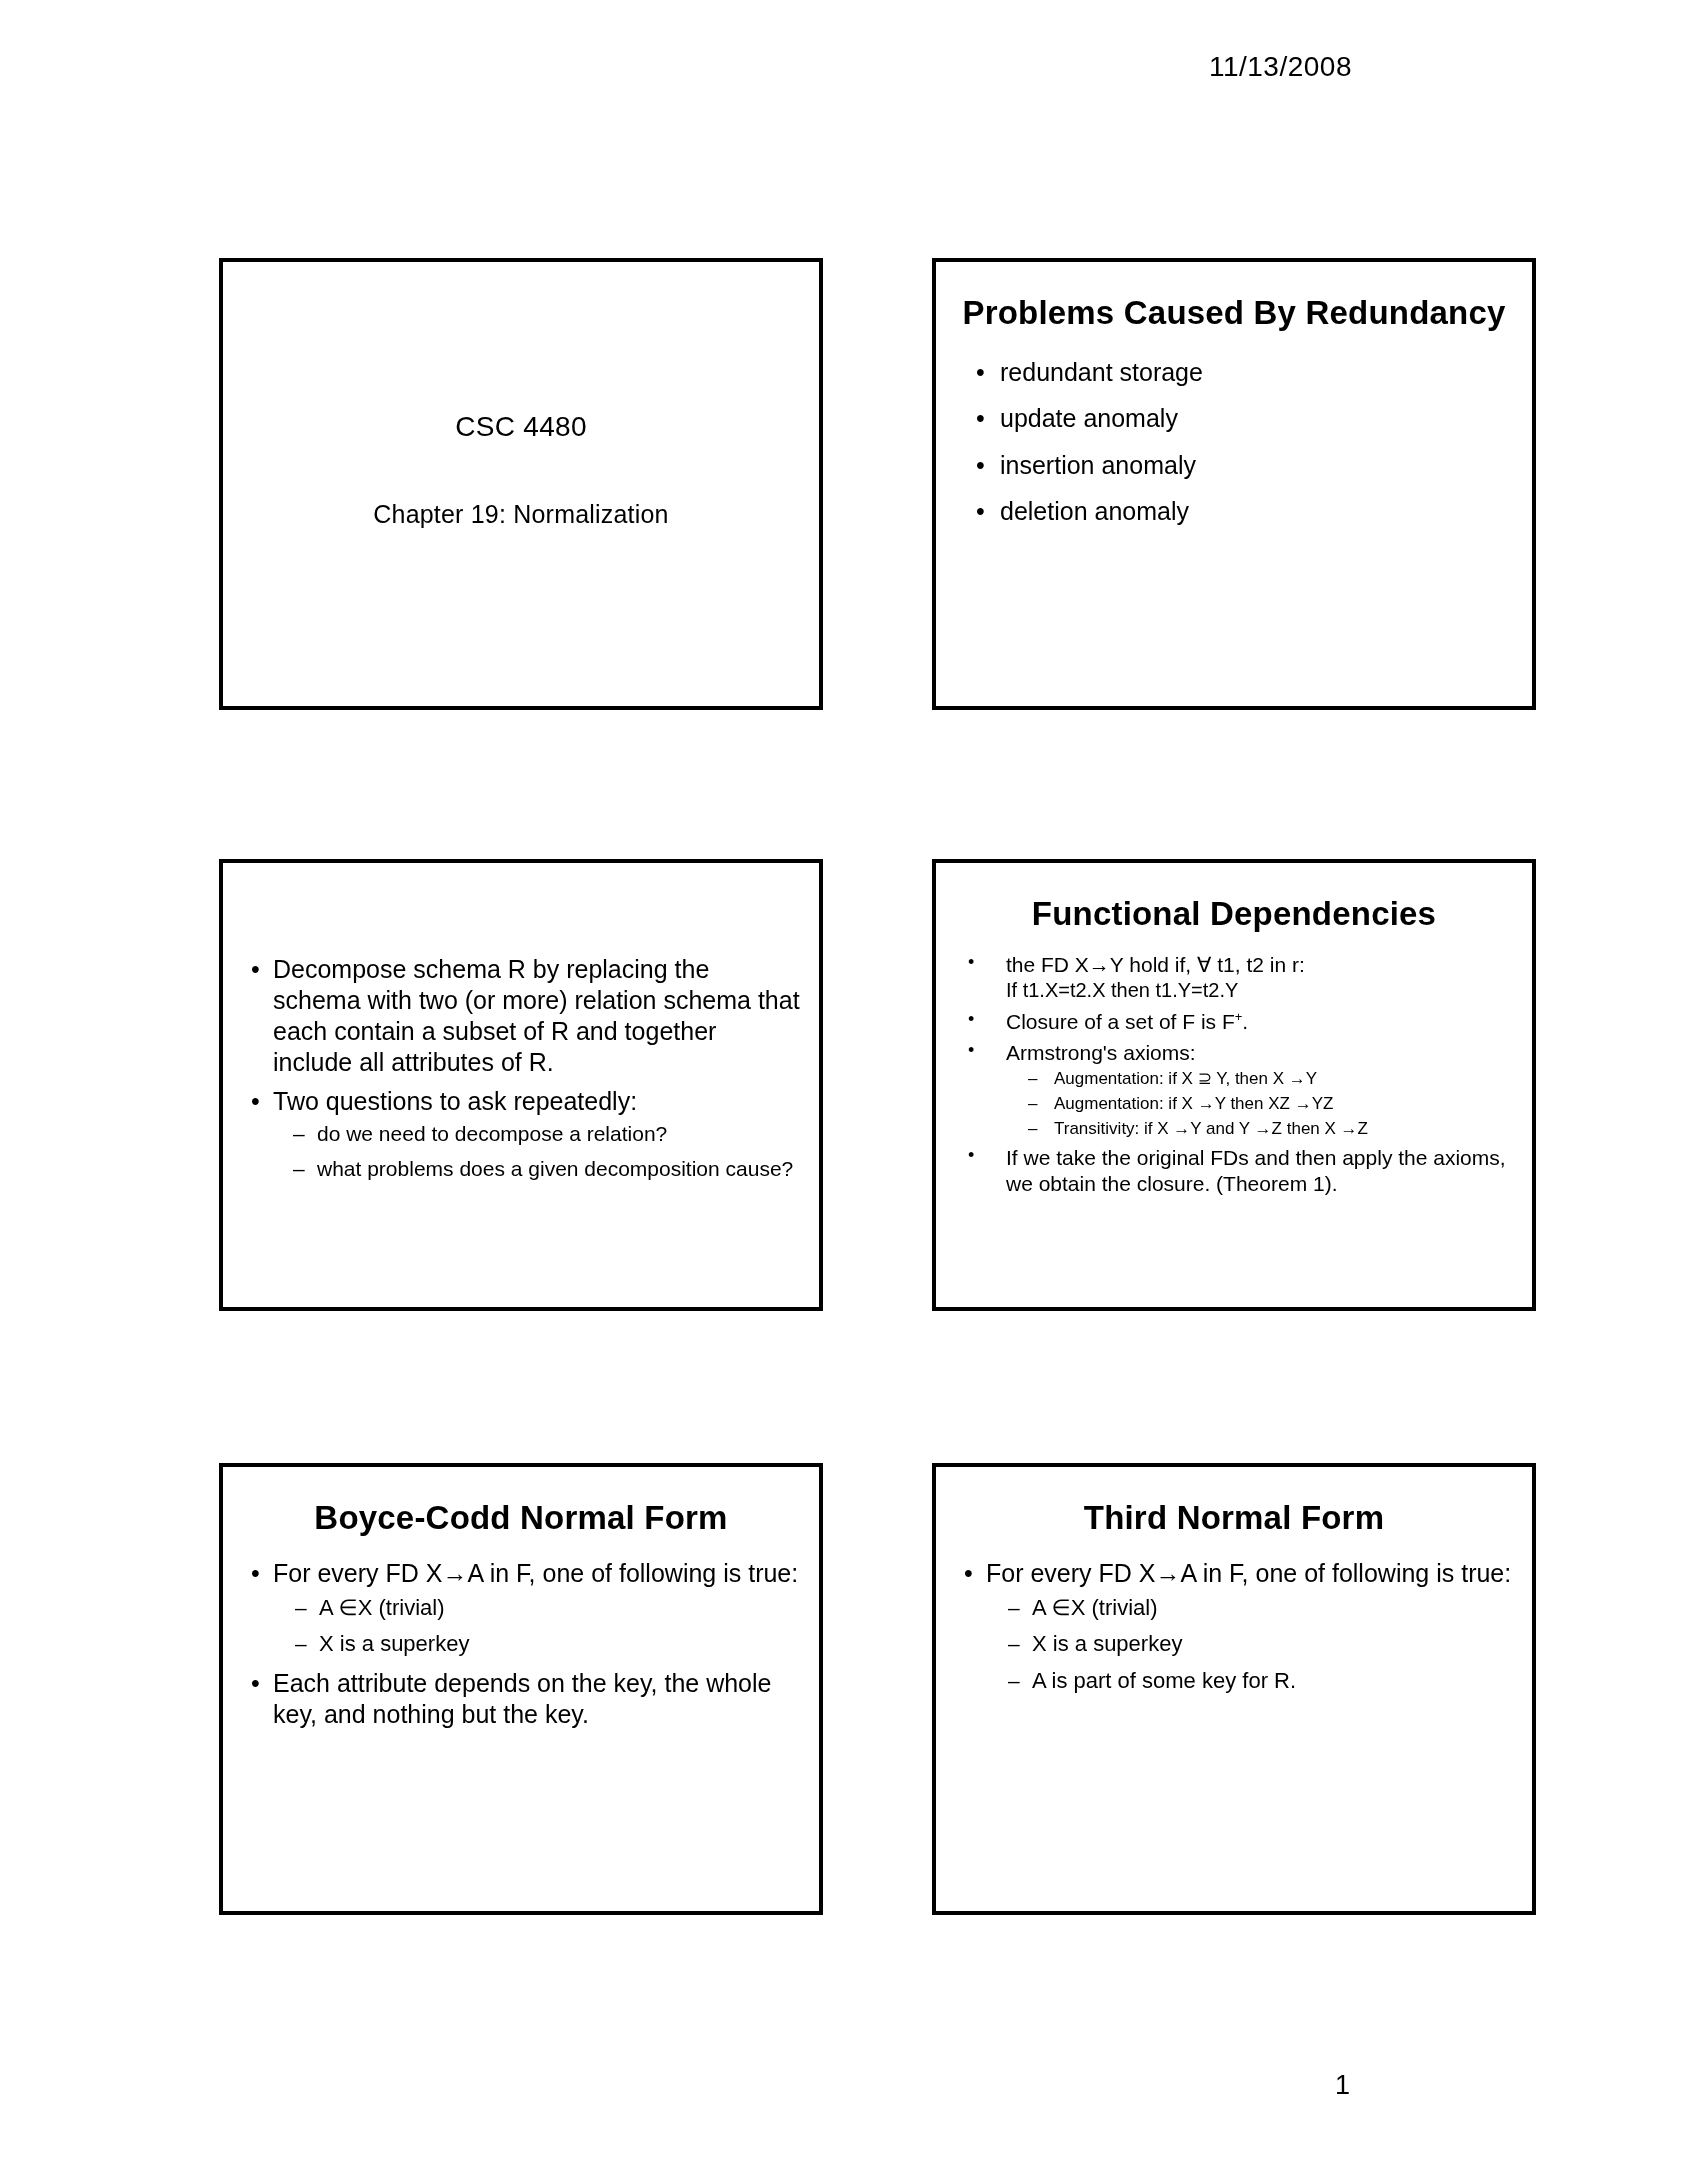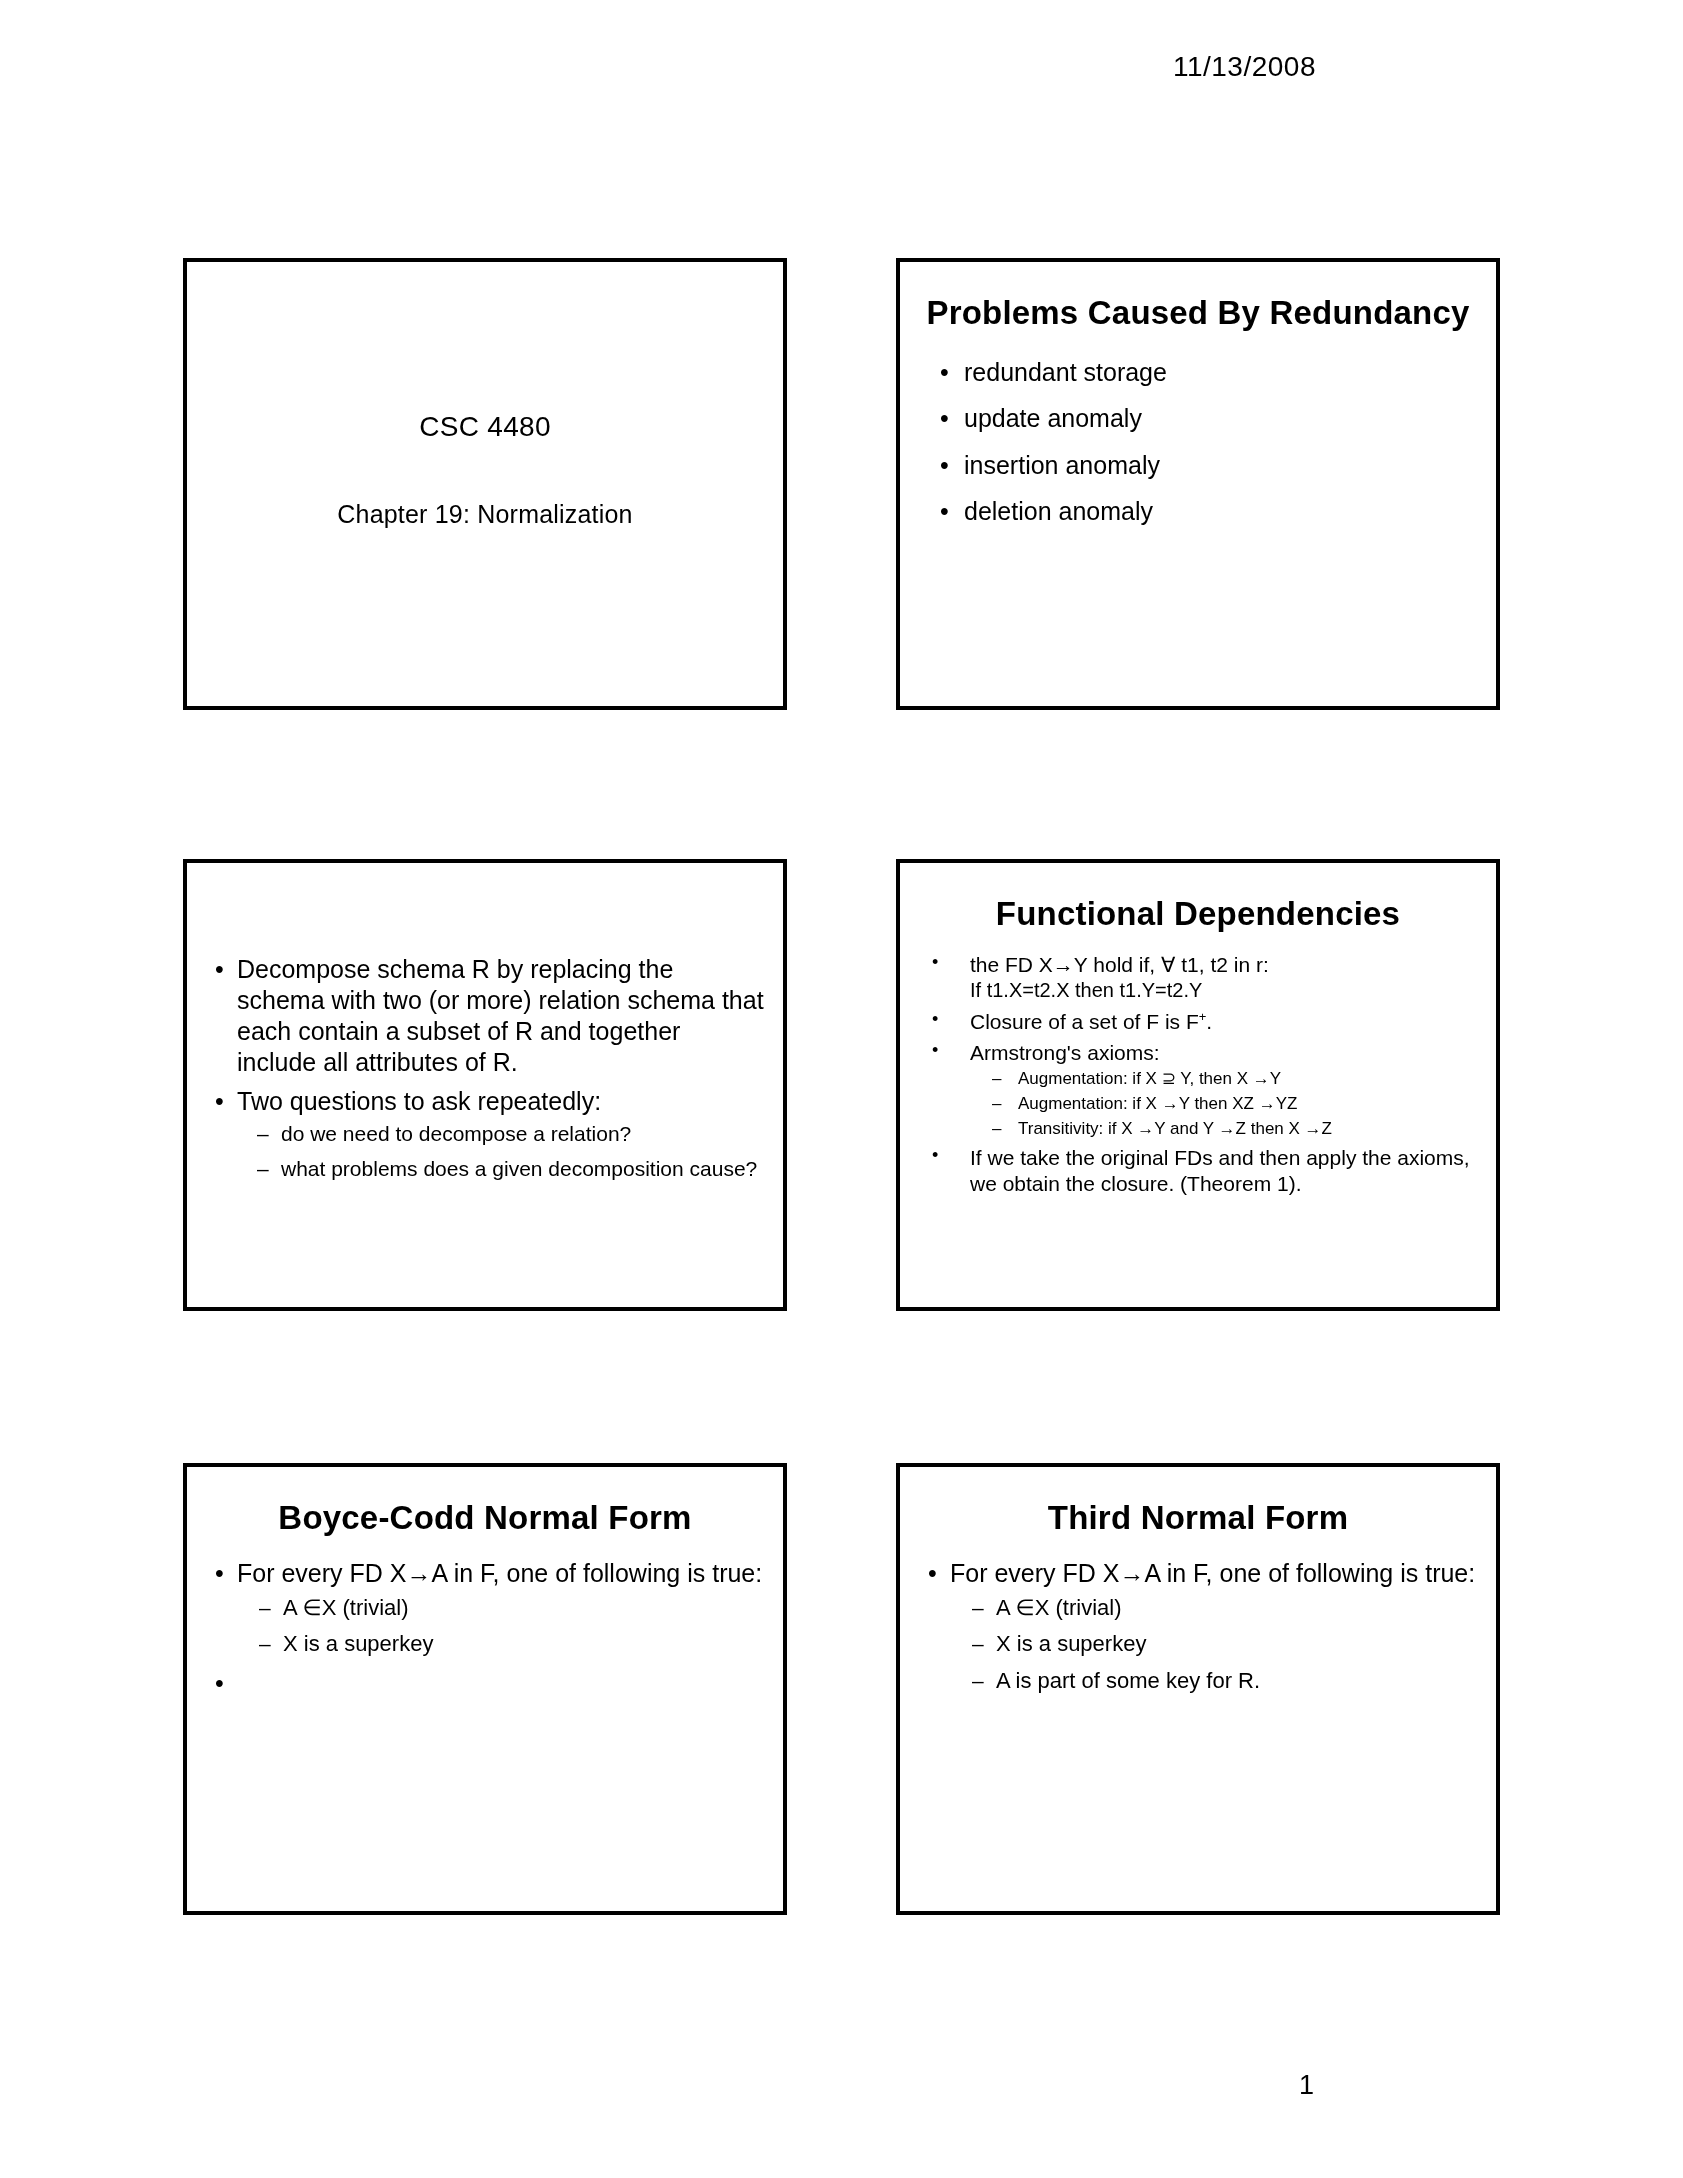--- a/index.html
+++ b/index.html
@@ -15,20 +15,21 @@
     color: #000000;
     overflow: hidden;
   }
 
   .page {
     position: absolute;
     inset: 0;
     width: 1395px;
     height: 2178px;
     background: #ffffff;
+    margin-left: 36px;
   }
 
   
   .header-date {
     position: absolute;
     top: 51px;
     right: 79px;
     font-size: 28px;
     letter-spacing: 0.5px;
     white-space: nowrap;
@@ -311,20 +312,21 @@
                   <span>A ∈X (trivial)</span>
                 </li>
                 <li>
                   <span class="b">–</span>
                   <span>X is a superkey</span>
                 </li>
               </ul>
             </li>
             <li>
               <span class="b">•</span>
+              <span>Each attribute depends on the key, the whole key, and nothing but the key.</span>
             </li>
           </ul>
         </div>
       </div>
     </div>
 
     <div class="slide col2 row3 slide-nf">
       <div class="slide-inner">
         <div class="slide-title">Third Normal Form</div>
         <div class="slide-body">

